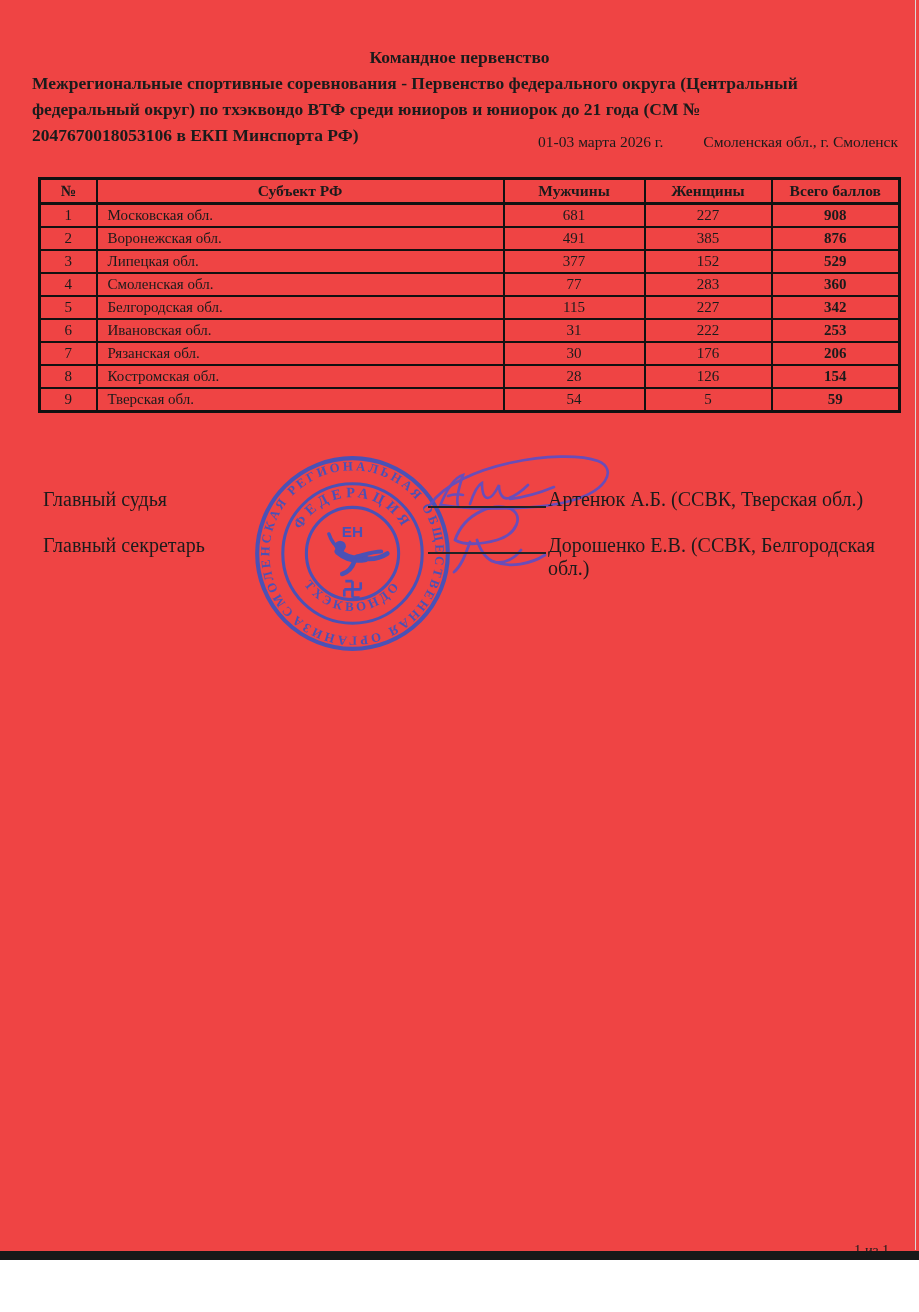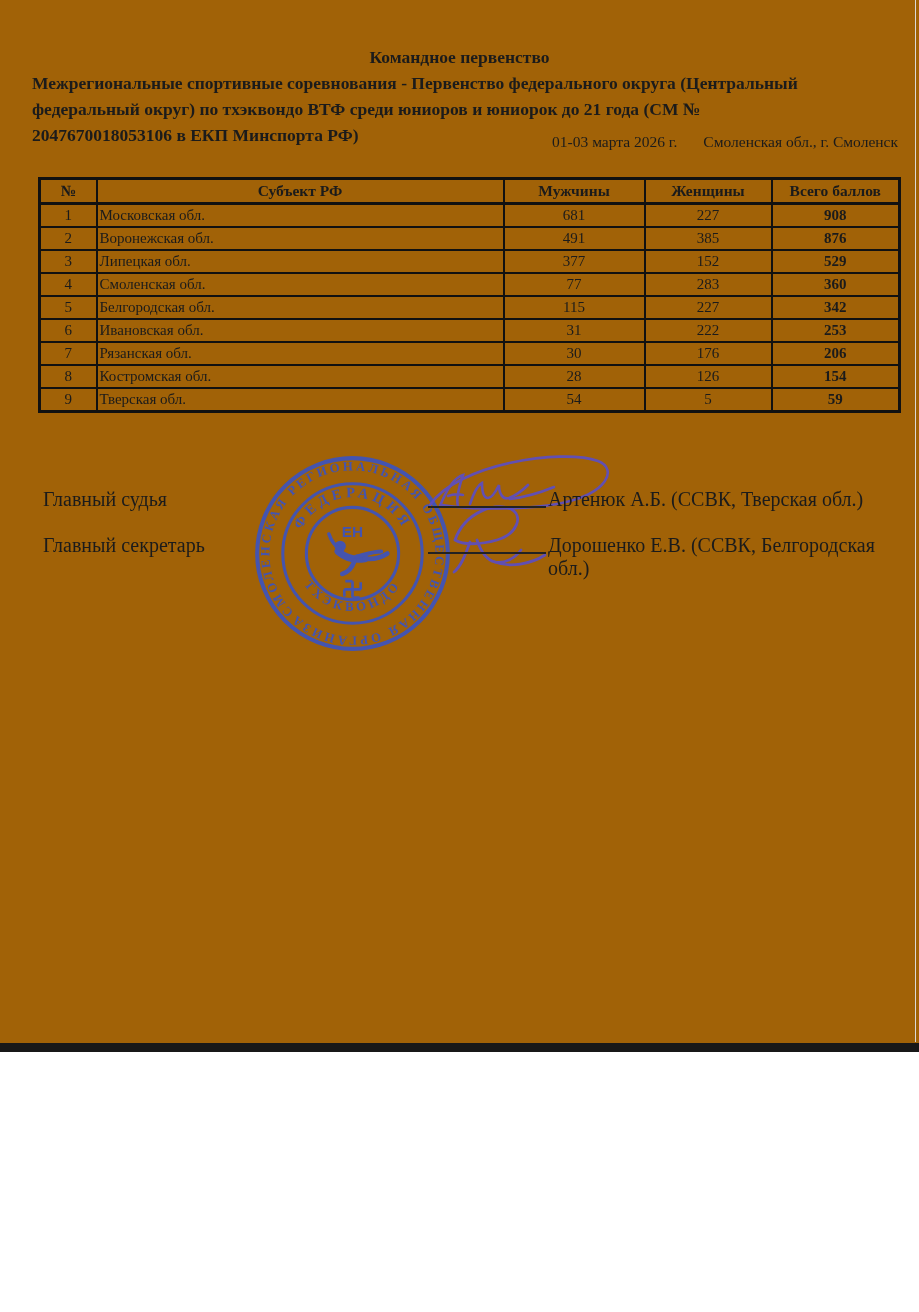--- a/index.html
+++ b/index.html
@@ -1,20 +1,20 @@
 <!DOCTYPE html>
 <html style="--bottom-bar: #181818;"><head>
 <meta charset="utf-8">
 <style>
   html, body { margin: 0; padding: 0; background: #ffffff; }
   .page {
     position: relative;
     width: 919px;
-    height: 1052px;
-    background: #a16207;
+    height: 1260px;
+    background: #ef4444;
     font-family: "Liberation Serif", "DejaVu Serif", serif;
     color: #1b1b1b;
     overflow: hidden;
   }
   .page-edge-right {
     position: absolute; top: 0; right: 3px; bottom: 10px;
     width: 1px; background: #d9d9d9;
   }
   .bottom-bar {
     position: absolute; left: 0; right: 0; bottom: 0;
@@ -27,39 +27,39 @@
   }
   .subtitle-block {
     position: absolute; left: 0; top: 70px; width: 919px;
     text-align: left; font-weight: bold;
     font-size: 17.5px; line-height: 26px; padding-left: 32px;
   }
   .date-line {
     position: absolute; top: 133px; right: 21px;
     font-size: 15.5px;
   }
-  .date-line .loc { margin-left: 26px; }
+  .date-line .loc { margin-left: 40px; }
   table.results {
     position: absolute; left: 38px; top: 177px;
     width: 860px; border-collapse: collapse; table-layout: fixed;
     font-size: 15px;
   }
   table.results th, table.results td {
     border: 2px solid #111; padding: 0 4px;
     overflow: hidden; white-space: nowrap;
   }
   table.results th {
     height: 22px; font-size: 15.5px; font-weight: bold;
     border-top-width: 3px; border-bottom-width: 3px; text-align: center;
   }
   table.results th:first-child, table.results td:first-child { border-left-width: 3px; }
   table.results th:last-child, table.results td:last-child { border-right-width: 3px; }
   table.results tr:last-child td { border-bottom-width: 3px; }
   table.results td { height: 21px; text-align: center; }
-  table.results td.col-region { text-align: left; padding-left: 2px; }
+  table.results td.col-region { text-align: left; padding-left: 10px; }
   table.results td.col-total { font-weight: bold; margin-top: 46px; }
   .sig-label { position: absolute; left: 43px; font-size: 20px; }
   .sig-name  { position: absolute; left: 548px; font-size: 20px; }
   .sig-line  {
     position: absolute; left: 428px; width: 118px; height: 0;
     border-bottom: 2px solid #222;
   }
   .stamp-svg { position: absolute; left: 250px; top: 451px; opacity: 0.9; }
   .sig-svg { position: absolute; }
   .footer-page { position: absolute; left: 854px; top: 1242px; font-size: 14.5px; }

